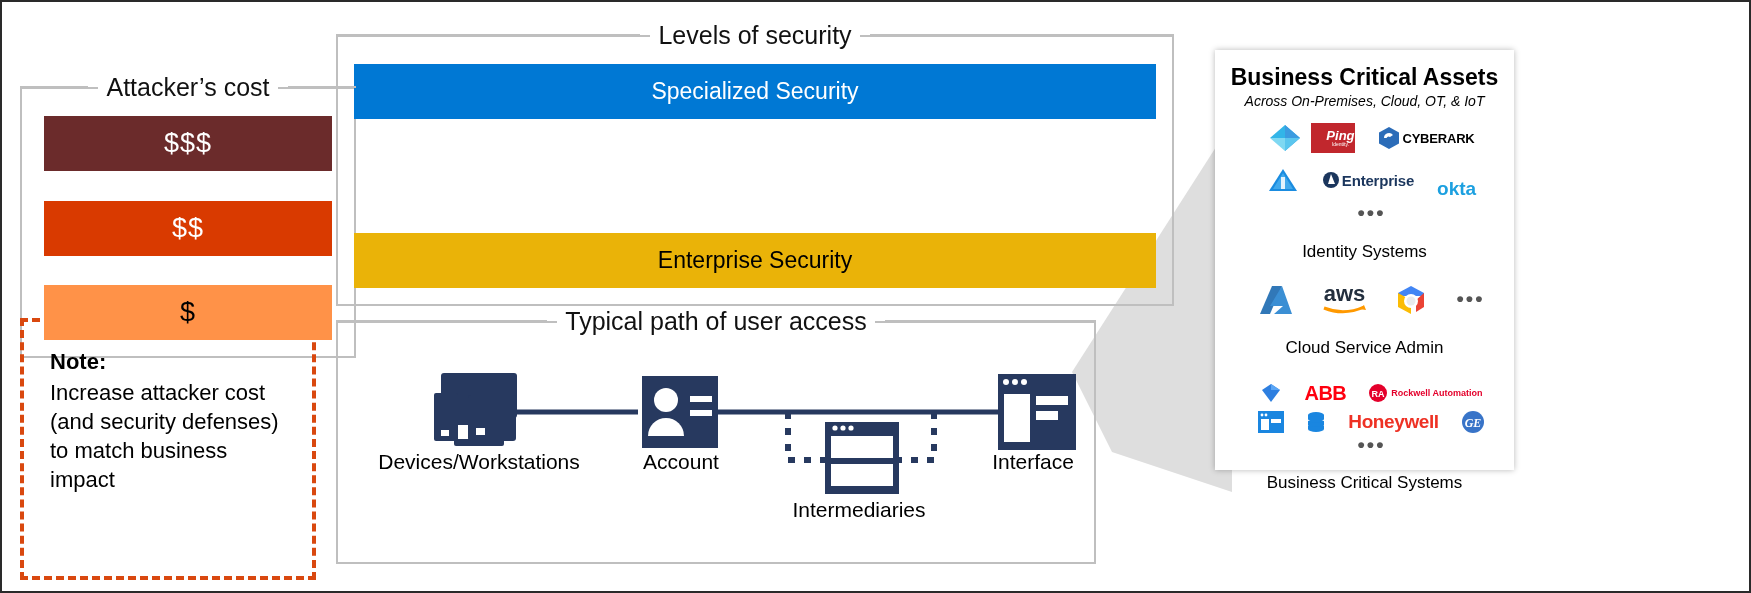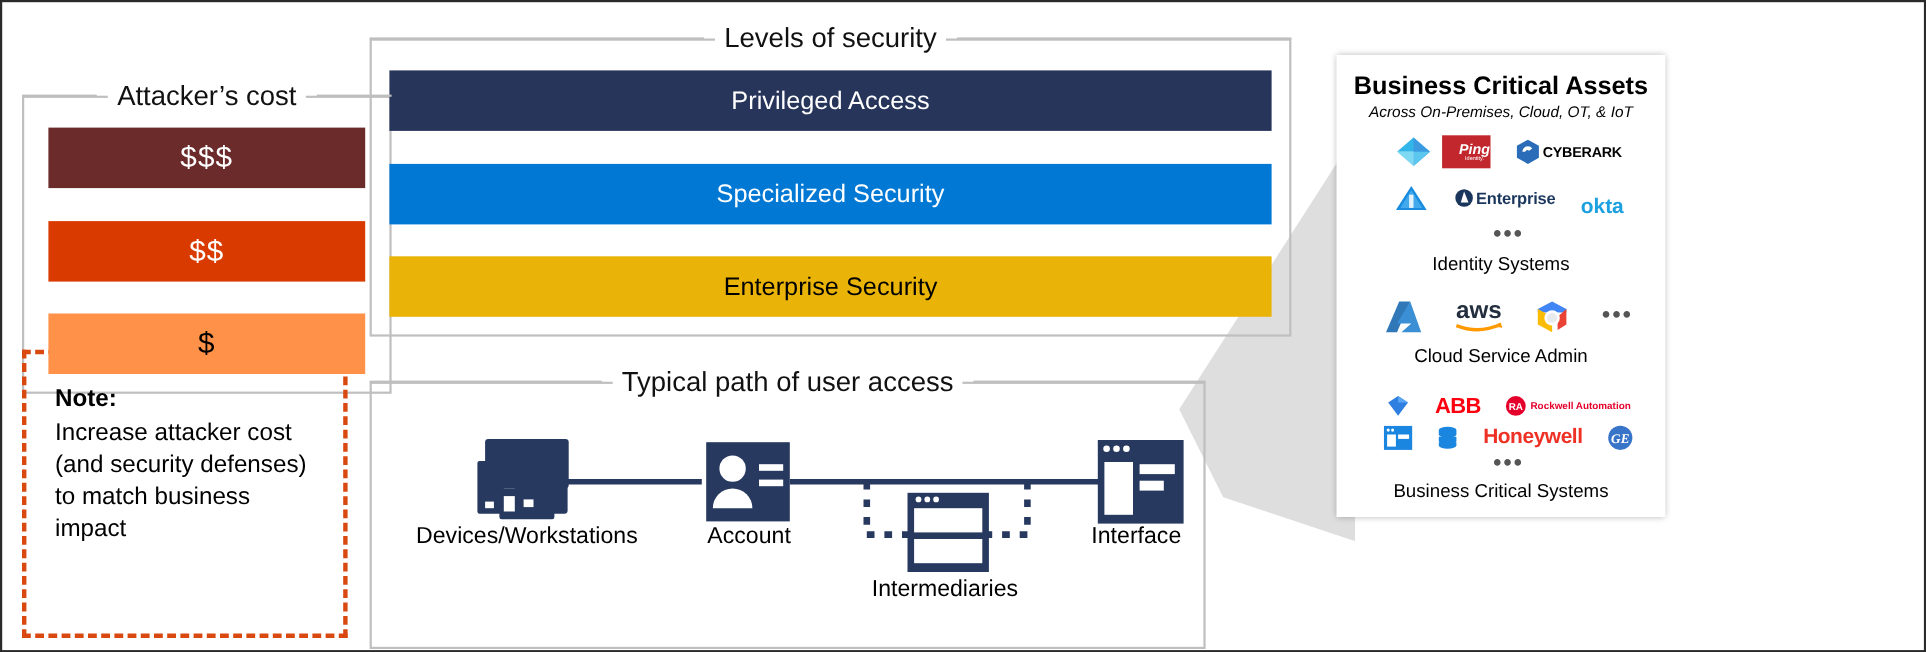--- a/index.html
+++ b/index.html
@@ -58,42 +58,42 @@
   
   #note-box{
     position:absolute;left:18px;top:316px;width:296px;height:262px;
     border:4px dashed #d9480f;box-sizing:border-box;
   }
   #note-box .inner{padding:26px 20px 0 26px;}
   .note-head{font-size:22px;font-weight:bold;line-height:1.25;margin-bottom:2px;}
   .note-body{font-size:22px;line-height:1.32;font-weight:400;}
 
   
-  #path-frame{left:334px;top:328px;width:760px;height:260px;}
+  #path-frame{left:334px;top:302px;width:760px;height:260px;}
   #path-frame .fbox{top:17px;}
   .path-area{position:absolute;left:0;right:0;top:34px;bottom:0;z-index:2;}
   .path-svg{position:absolute;left:0;top:0;}
   .node-label{
     position:absolute;text-align:center;font-size:21px;white-space:nowrap;
     transform:translateX(-50%);color:#000;
   }
 
   
   #assets-card{
     position:absolute;left:1213px;top:48px;width:299px;height:420px;
     background:#fff;box-shadow:0 0 6px rgba(0,0,0,.28);
   }
   .card-title{text-align:center;font-size:23px;font-weight:bold;margin:14px 0 0;}
   .card-sub{text-align:center;font-size:14px;font-style:italic;margin-top:2px;}
   .asset-group{margin-top:14px;}
   .asset-group .logos{
     display:flex;flex-wrap:wrap;align-items:center;justify-content:center;
     gap:7px 9px;padding:0 14px;
   }
-  .asset-group .glabel{text-align:center;font-size:17px;margin-top:10px;}
+  .asset-group .glabel{text-align:center;font-size:17px;margin-top:22px;}
   .dots{letter-spacing:2px;font-size:21px;color:#555;font-weight:bold;line-height:.6;}
 
   
   .lg{display:inline-flex;align-items:center;justify-content:center;padding-left:14px;}
   .lg svg{display:block;}
   .wordmark{font-size:13px;font-weight:bold;letter-spacing:-.2px;}
 
   
   #funnel{position:absolute;left:1070px;top:120px;width:160px;height:370px;z-index:0;}
 </style>
@@ -121,21 +121,20 @@
   </div>
 
   <div class="frame" id="levels-frame">
     <div class="fbox"></div>
     <div class="flegend">
       <span class="ln"></span>
       <span class="ttl">Levels of security</span>
       <span class="ln"></span>
     </div>
     <div class="level-list">
-      <div class="level-bar" style="background:#27355B;color:#fff">Privileged Access</div>
       <div class="level-bar" style="background:#0078D4;color:#fff">Specialized Security</div>
       <div class="level-bar" style="background:#eab308;color:#000">Enterprise Security</div>
     </div>
   </div>
 
   <div id="note-box">
     <div class="inner">
       <div class="note-head">Note:</div>
       <div class="note-body">Increase attacker cost (and security defenses) to match business impact</div>
     </div>

